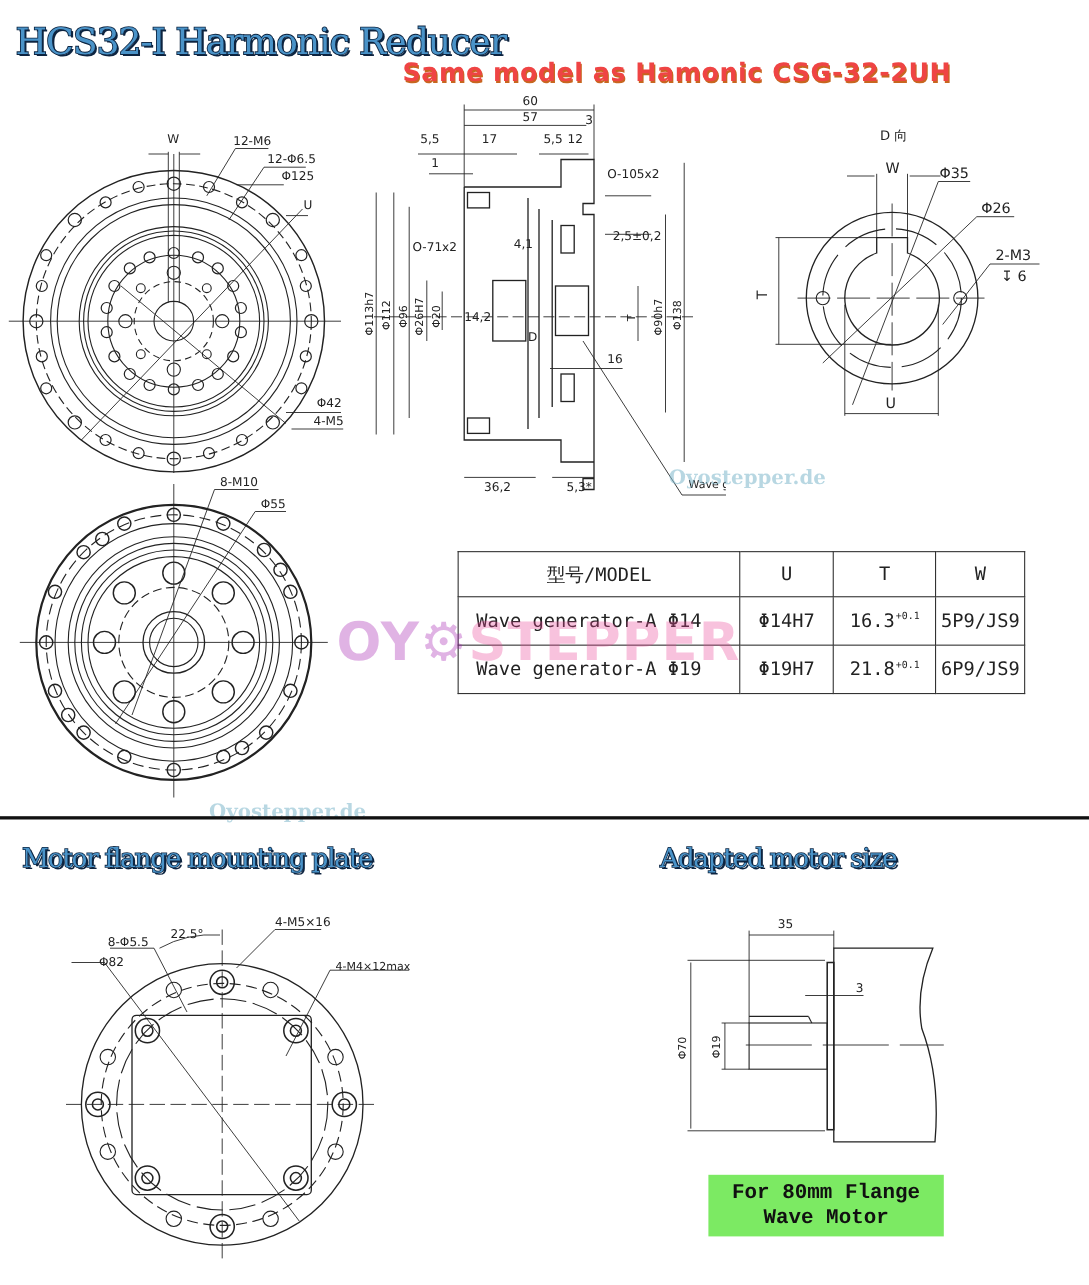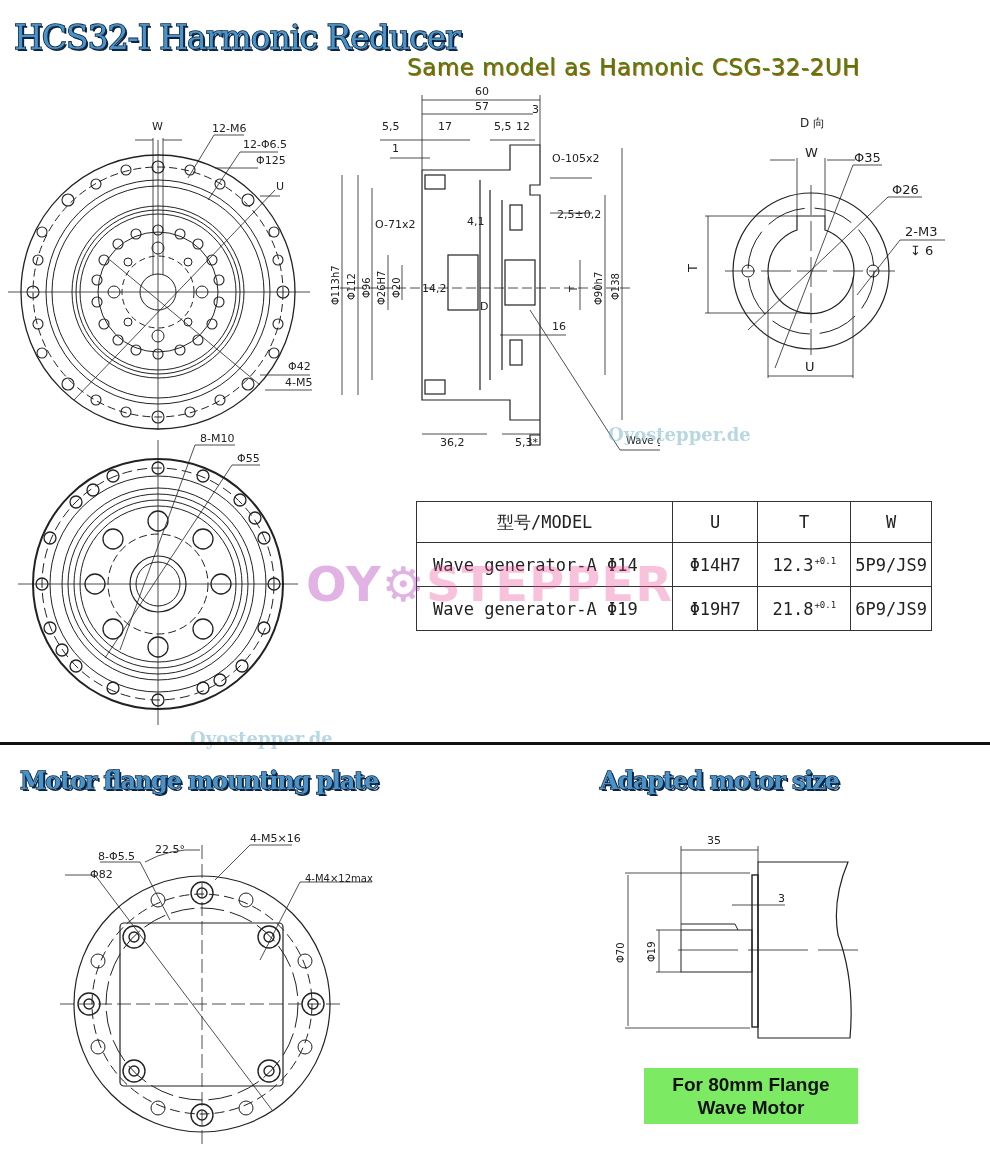--- a/index.html
+++ b/index.html
@@ -5,27 +5,26 @@
   html, body { margin: 0; padding: 0; background: #ffffff; }
   body { width: 990px; height: 1168px; position: relative; overflow: hidden; font-family: "DejaVu Sans", sans-serif; }
   .abs { position: absolute; }
   .title-main {
     left: 14px; top: 18px; font-family: "DejaVu Serif", serif; font-weight: normal;
     font-size: 33px; color: #4a93c8; letter-spacing: -1px;
     -webkit-text-stroke: 1.6px #0d2440; paint-order: stroke fill;
     text-shadow: 2px 2px 0 #0d2440;
   }
   .title-sub {
-    left: 366px; top: 54px; font-family: "DejaVu Sans", sans-serif; font-weight: normal;
-    font-size: 23px; color: #4d7c0f; letter-spacing: 0.5px;
+    left: 366px; top: 54px; font-family: "DejaVu Sans", sans-serif; font-weight: bold;
+    font-size: 23px; color: #ef4444; letter-spacing: 0.5px;
     text-shadow: 1px 1px 0 #c7661f;
-    margin-left: 41px;
   }
   .section-title {
-    font-family: "DejaVu Serif", serif; font-weight: bold; font-size: 24px; color: #4a93c8;
+    font-family: "DejaVu Serif", serif; font-weight: normal; font-size: 24px; color: #4a93c8;
     letter-spacing: -1.2px; -webkit-text-stroke: 1.4px #0d2440; paint-order: stroke fill;
     text-shadow: 2px 2px 0 #0d2440;
   }
   svg text { font-family: "DejaVu Sans", sans-serif; fill: #222; }
   .divider { left: 0; top: 742px; width: 990px; height: 3px; background: #111; }
   .spec-table {
     left: 416px; top: 501px; width: 516px; border-collapse: collapse;
     font-family: "DejaVu Sans Mono", monospace; font-size: 17px; color: #222;
   }
   .spec-table th, .spec-table td { border: 1.5px solid #333; text-align: center; height: 43px; padding: 0 4px; font-weight: normal; }
@@ -38,21 +37,21 @@
   }
   .wm-oy { color: #a21caf; }
   .wm-step { color: #ec4899; }
   .watermark-url {
     font-family: "DejaVu Serif", serif; font-weight: bold; font-size: 18px;
     color: #7fb8cc; opacity: 0.55; pointer-events: none; text-align: right;
   }
   .green-badge {
     left: 644px; top: 1068px; width: 214px; height: 56px; background: #7cea63;
     display: flex; flex-direction: column; align-items: center; justify-content: center;
-    font-family: Liberation Sans, sans-serif; font-weight: bold; font-size: 19px; color: #111;
+    font-family: Liberation Mono, monospace; font-weight: bold; font-size: 19px; color: #111;
     line-height: 23px;
   }
 </style>
 </head>
 <body>
 
 <div class="abs title-main">HCS32-I Harmonic Reducer</div>
 <div class="abs title-sub">Same model as Hamonic CSG-32-2UH</div>
 
 <svg class="abs" style="left:0;top:100px" width="330" height="330" viewBox="0 0 330 330" fill="none" stroke="#222" stroke-width="1">
@@ -324,21 +323,21 @@
       <th style="width:259px">型号/MODEL</th>
       <th style="width:78px">U</th>
       <th style="width:86px">T</th>
       <th>W</th>
     </tr>
   </thead>
   <tbody>
     <tr>
       <td class="model">Wave generator-A Φ14</td>
       <td>Φ14H7</td>
-      <td><span>12.3</span><span class="tol">+0.1</span></td>
+      <td><span>16.3</span><span class="tol">+0.1</span></td>
       <td>5P9/JS9</td>
     </tr>
     <tr>
       <td class="model">Wave generator-A Φ19</td>
       <td>Φ19H7</td>
       <td><span>21.8</span><span class="tol">+0.1</span></td>
       <td>6P9/JS9</td>
     </tr>
   </tbody>
 </table>

